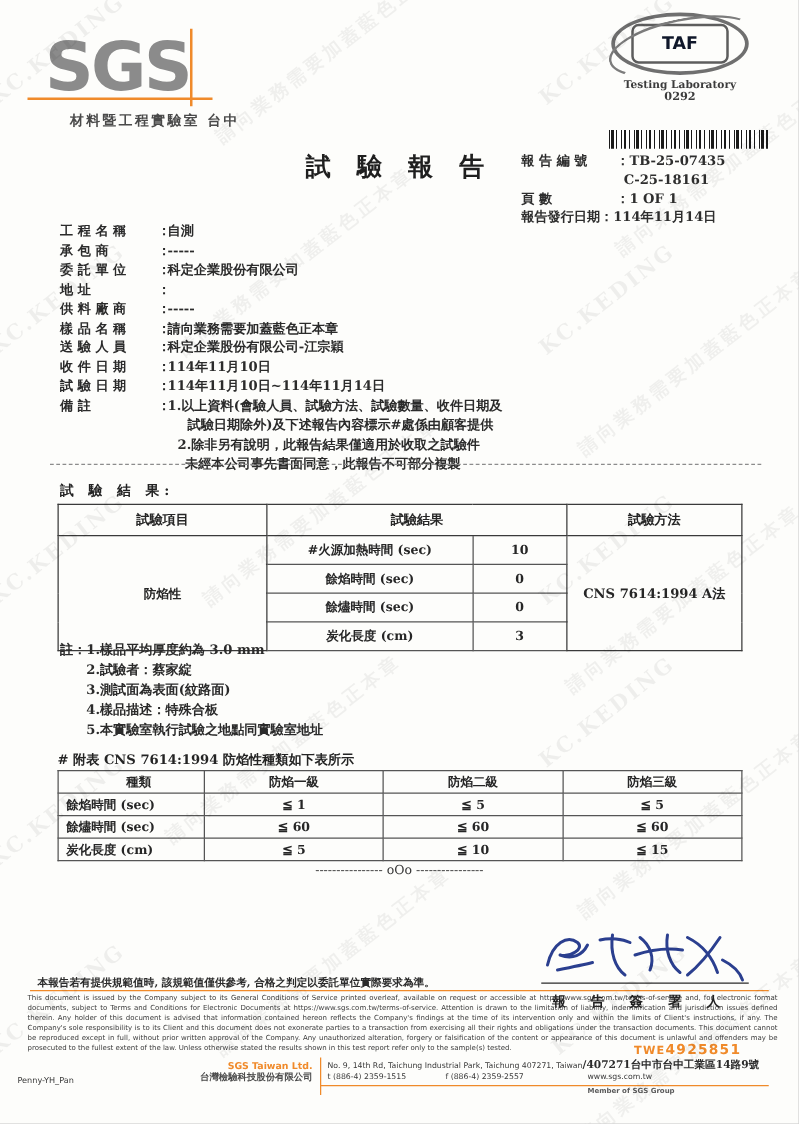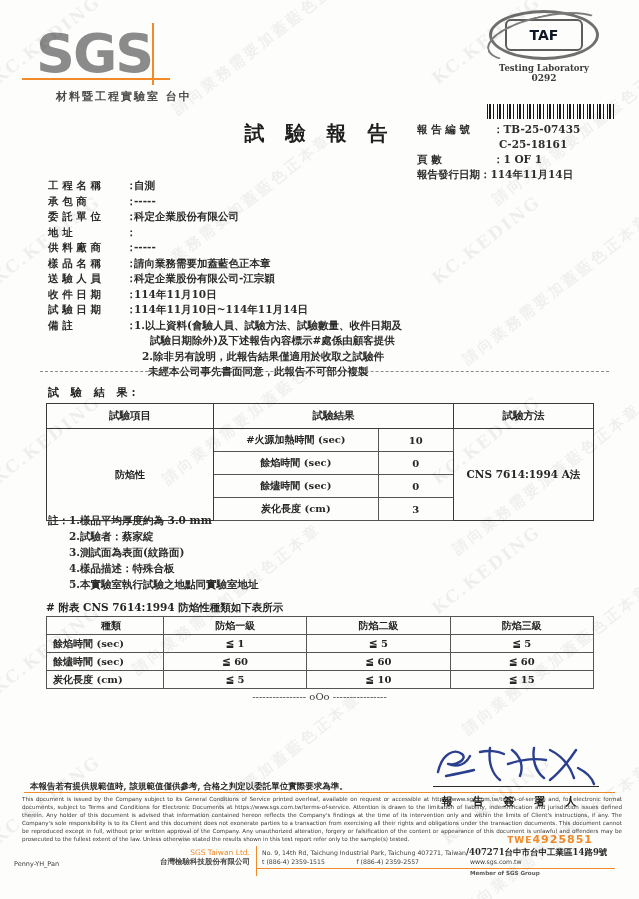--- a/index.html
+++ b/index.html
@@ -119,21 +119,21 @@
     font-family:"DejaVu Sans","Liberation Sans",sans-serif;font-size:5.6px;line-height:8px;
     color:#3a3a3a;text-align:justify;}
   
   .twe{position:absolute;right:46px;top:833px;
     font-family:"DejaVu Sans","Liberation Sans",sans-serif;font-size:11px;font-weight:bold;
     color:#f08a2a;letter-spacing:1px;}
   .twe .pre{font-size:9px;}
   .f-left{position:absolute;left:14px;top:860px;font-size:6.5px;color:#3a3a3a;
     font-family:"DejaVu Sans","Liberation Sans",sans-serif;}
   .f-sgs{position:absolute;left:130px;top:848px;width:120px;text-align:right;}
-  .f-sgs .nm{font-size:7.5px;font-weight:normal;color:#f08a2a;
+  .f-sgs .nm{font-size:7.5px;font-weight:bold;color:#f08a2a;
     font-family:"DejaVu Sans","Liberation Sans",sans-serif;}
   .f-sgs .cn{font-size:7.5px;font-weight:bold;color:#4a4a4a;
     font-family:"DejaVu Serif","Liberation Serif",serif;letter-spacing:0px;}
   .f-div{position:absolute;left:256px;top:846px;width:1px;height:30px;background:#f08a2a;}
   .f-addr{position:absolute;left:262px;top:847px;width:370px;
     font-family:"DejaVu Sans","Liberation Sans",sans-serif;font-size:6.2px;color:#3a3a3a;line-height:10px;}
   .f-addr .cnbig{font-family:"DejaVu Serif","Liberation Serif",serif;font-size:8.5px;font-weight:bold;color:#2b2b2b;}
   .f-tel{position:absolute;left:262px;top:858px;
     font-family:"DejaVu Sans","Liberation Sans",sans-serif;font-size:6.2px;color:#3a3a3a;}
   .f-web{position:absolute;left:470px;top:858px;font-size:6.2px;color:#3a3a3a;

